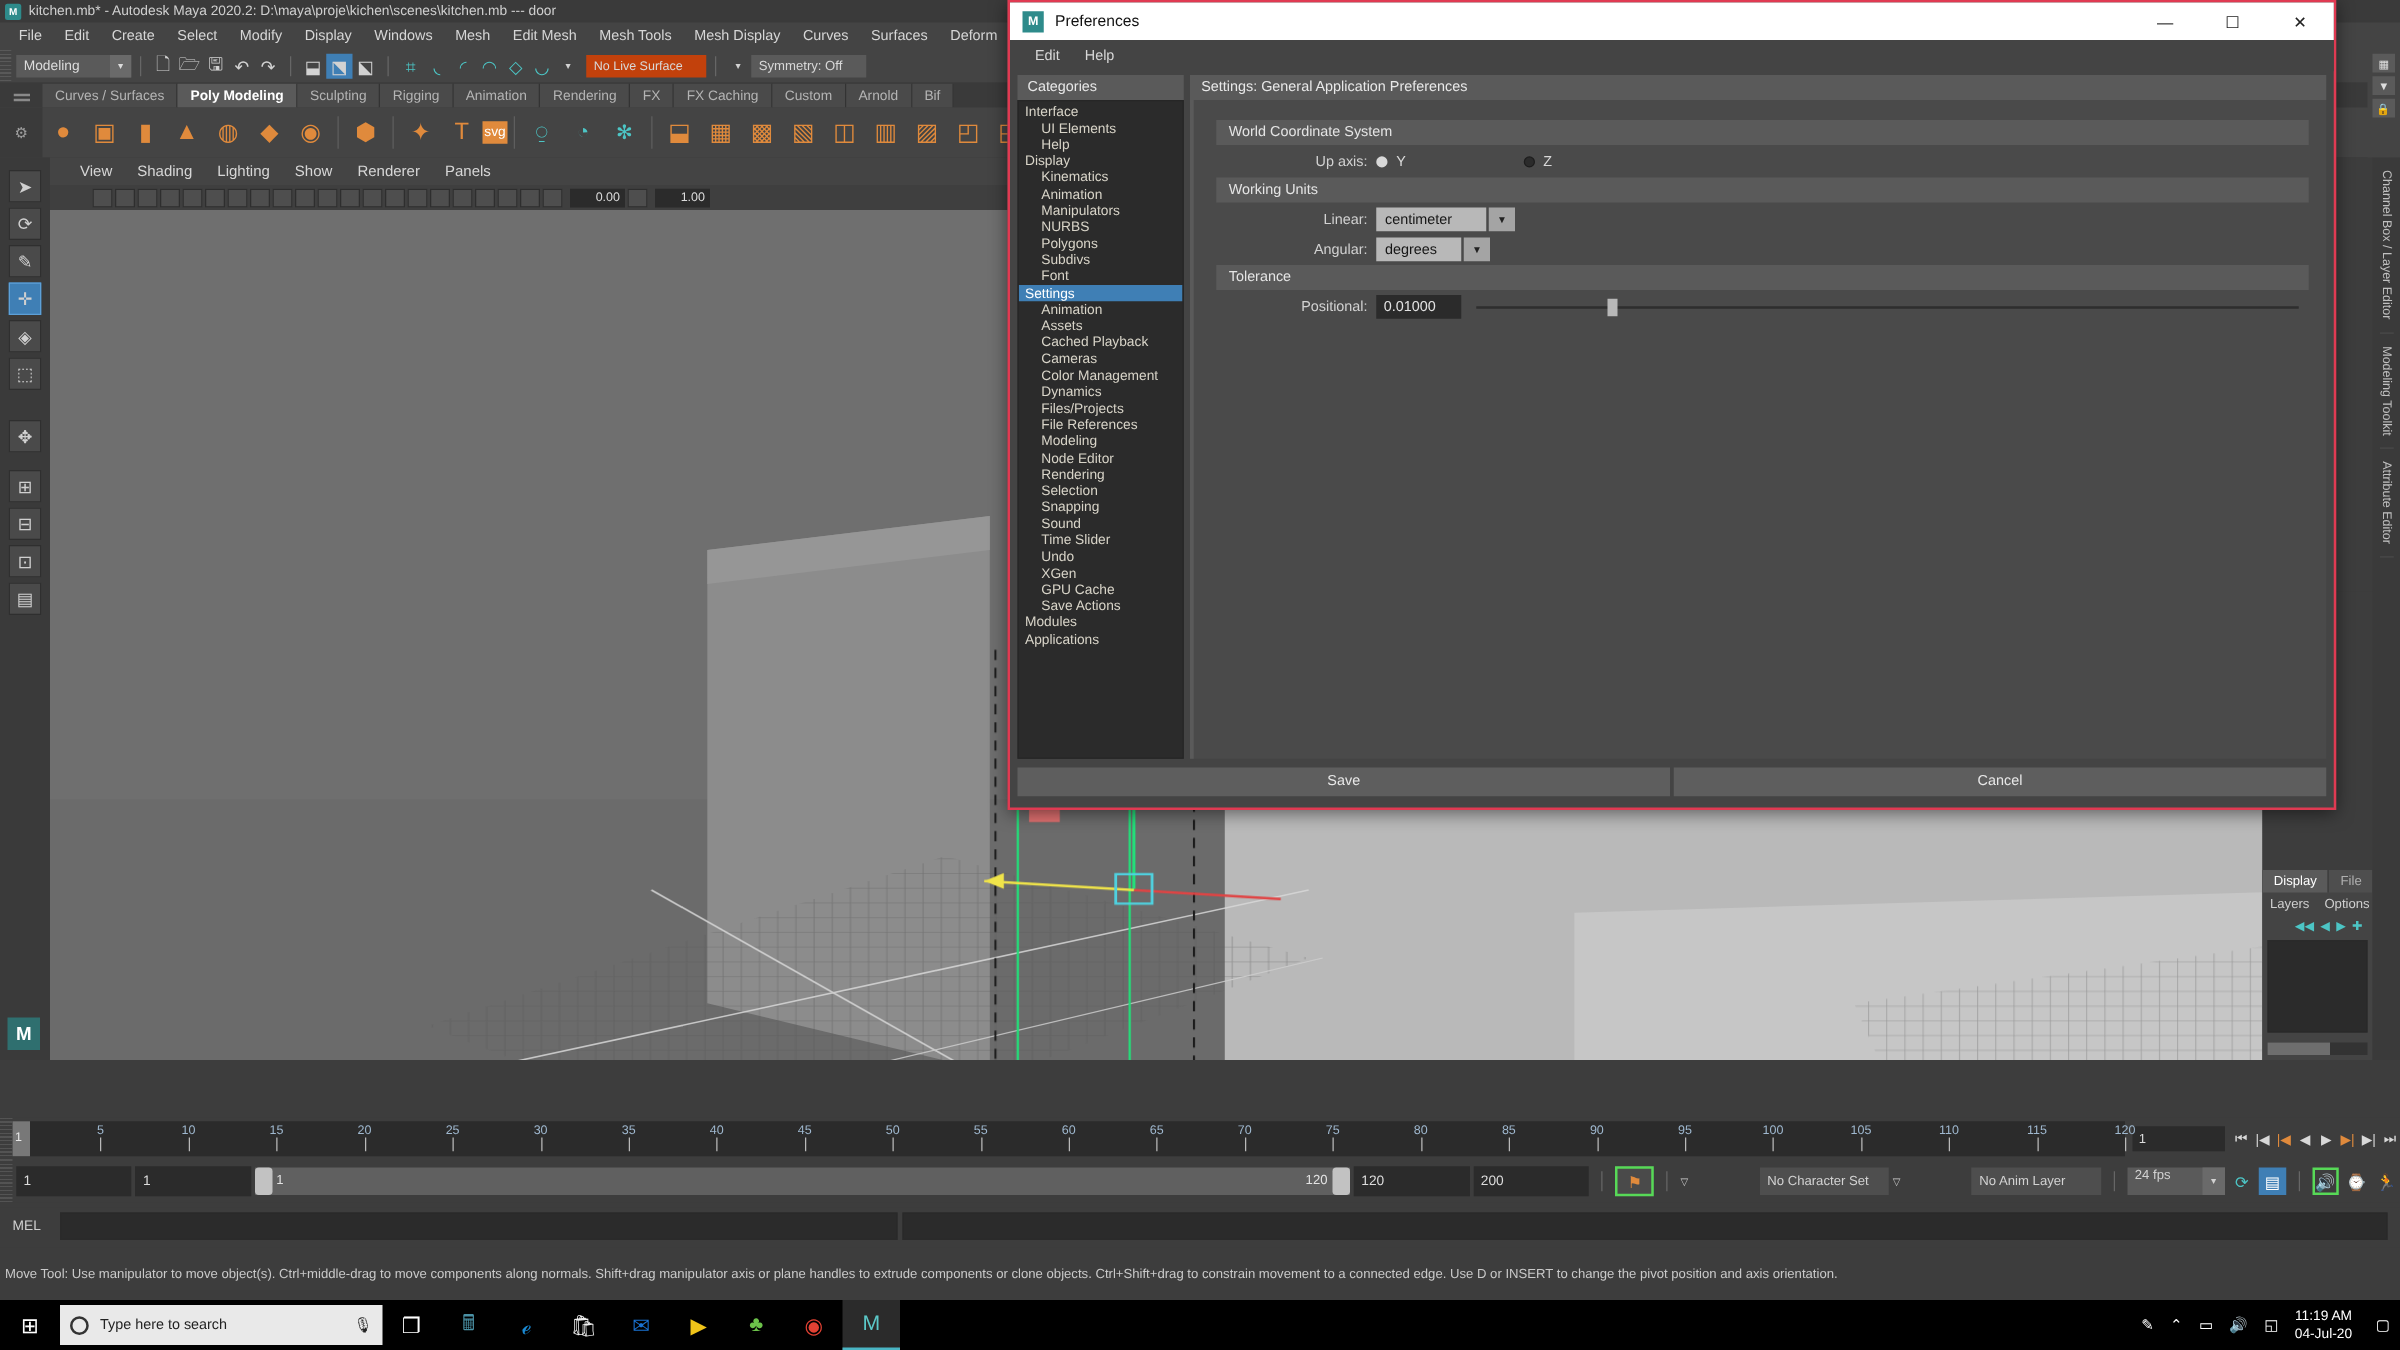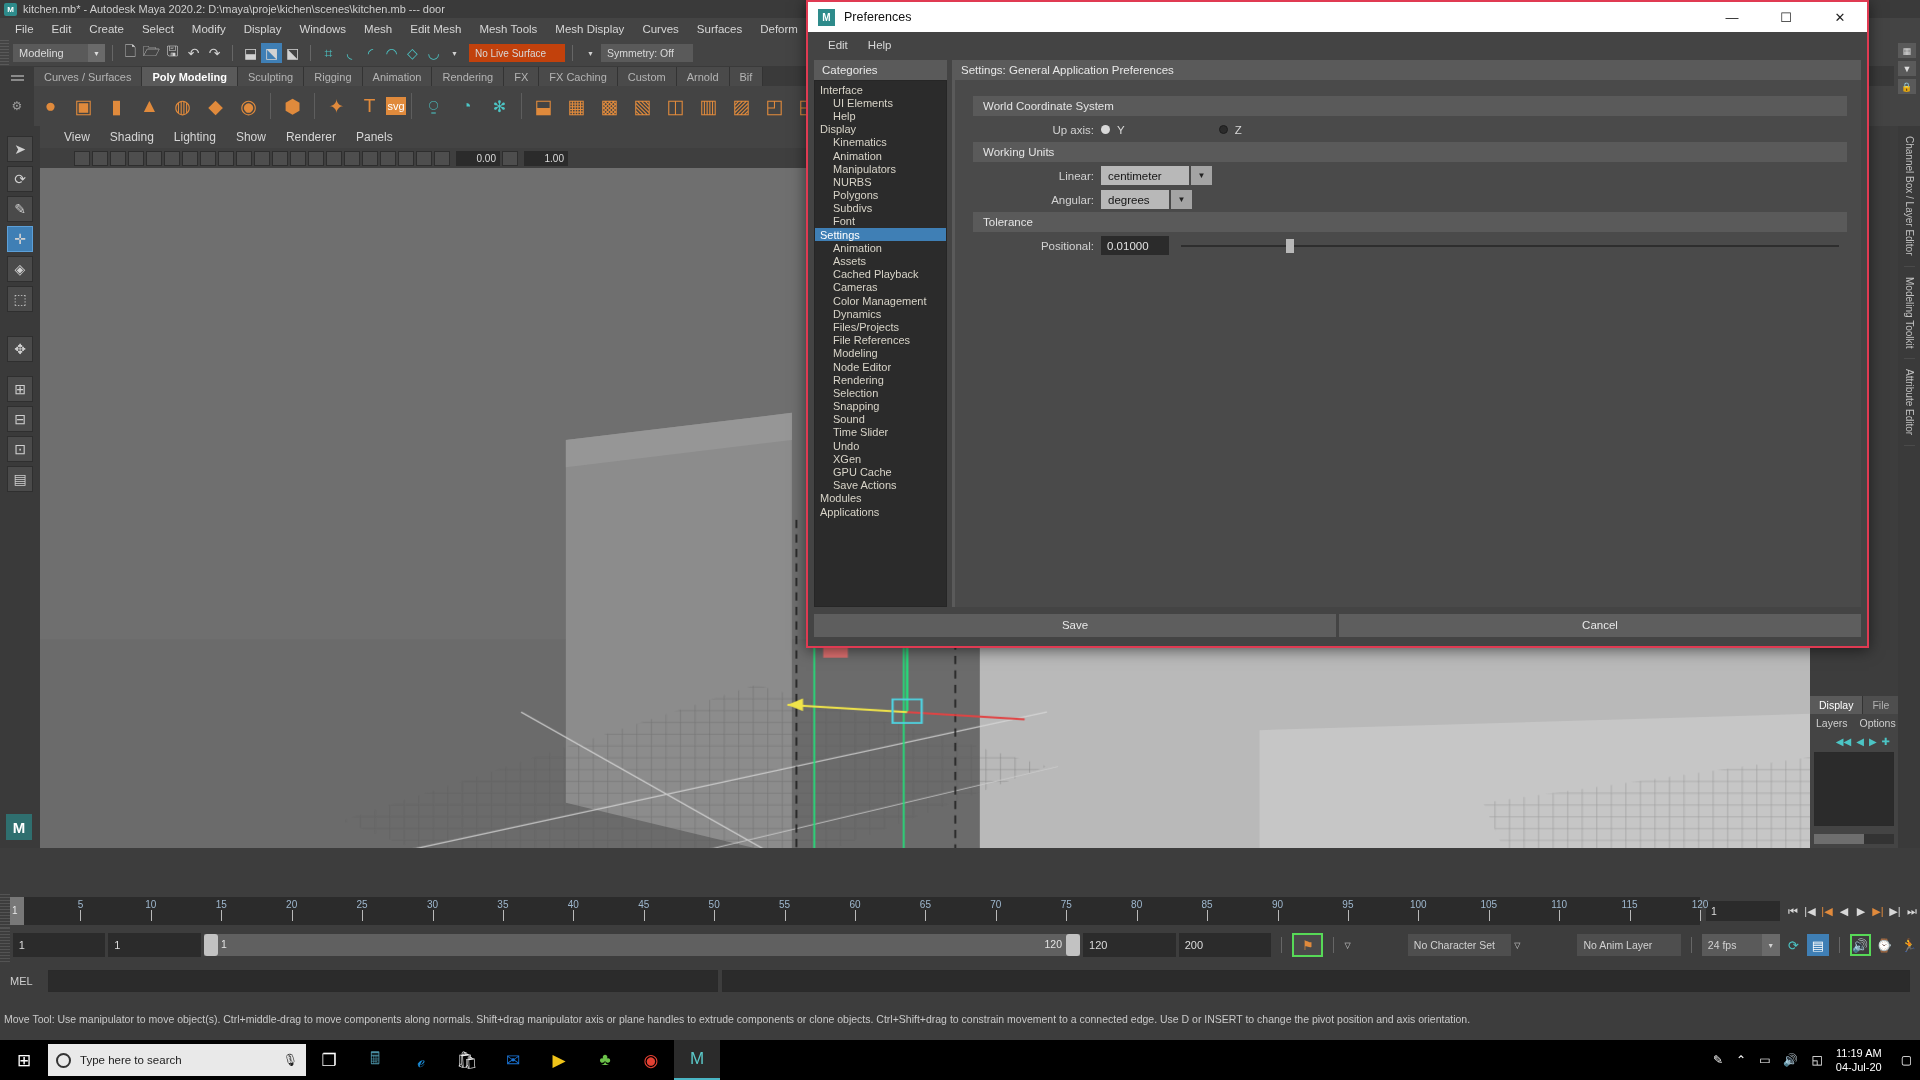--- a/index.html
+++ b/index.html
@@ -134,21 +134,21 @@
   .rhandleL { position:absolute; left:0; top:0; width:14px; height:22px; background:#c2c2c2; border-radius:3px;}
   .rhandleR { position:absolute; right:0; top:0; width:14px; height:22px; background:#c2c2c2; border-radius:3px;}
   .rlabL { position:absolute; left:17px; top:4px; font-size:10.5px; color:#e3e3e3;}
   .rlabR { position:absolute; right:18px; top:4px; font-size:10.5px; color:#e3e3e3;}
   .rsel { width:32px; height:24px; border:2px solid #57d957; background:#4a4a4a;
      display:flex; align-items:center; justify-content:center; color:#e08a3c; font-size:13px;}
   .rdrop { width:62px; height:22px; display:flex; align-items:center; color:#cfcfcf; font-size:8px;}
   .rcombo { width:106px; height:22px; background:#4e4e4e; color:#d2d2d2; font-size:10.5px;
      display:flex; align-items:center; padding-left:6px; }
   .rfps { width:80px; height:22px; background:#5a5a5a; color:#d2d2d2; font-size:10.5px;
-     display:flex; align-items:center; padding-left:6px; position:relative;}
+     display:flex; align-items:flex-start; padding-left:6px; position:relative;}
   .rfps .arrw { position:absolute; right:0; top:0; width:18px; height:22px; background:#6a6a6a;
      display:flex; align-items:center; justify-content:center; font-size:7px;}
   .ricon { width:22px; height:22px; display:flex; align-items:center; justify-content:center;
      color:#4cc5c5; font-size:13px; }
   .ricon.sel { background:#3f7fb5; color:#fff; }
   .ricon.grn { border:2px solid #57d957; }
   .ricon.org { color:#e08a3c; }
 
   
   .melrow { position:absolute; left:0; bottom:84px; width:1920px; height:30px; background:#3d3d3d;

